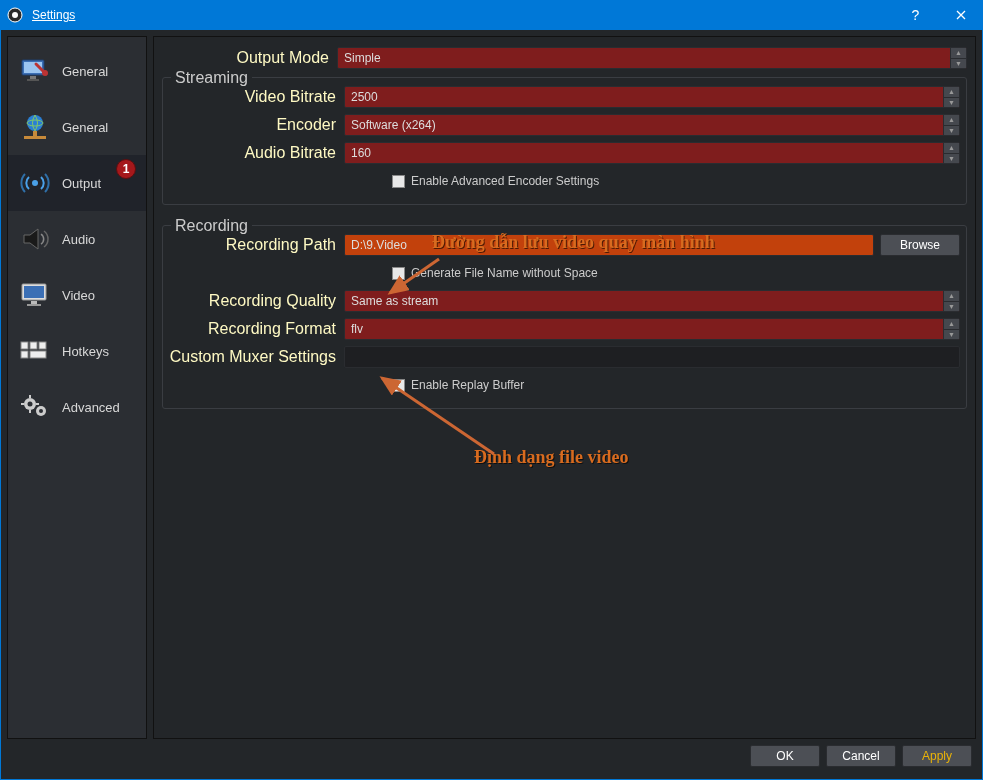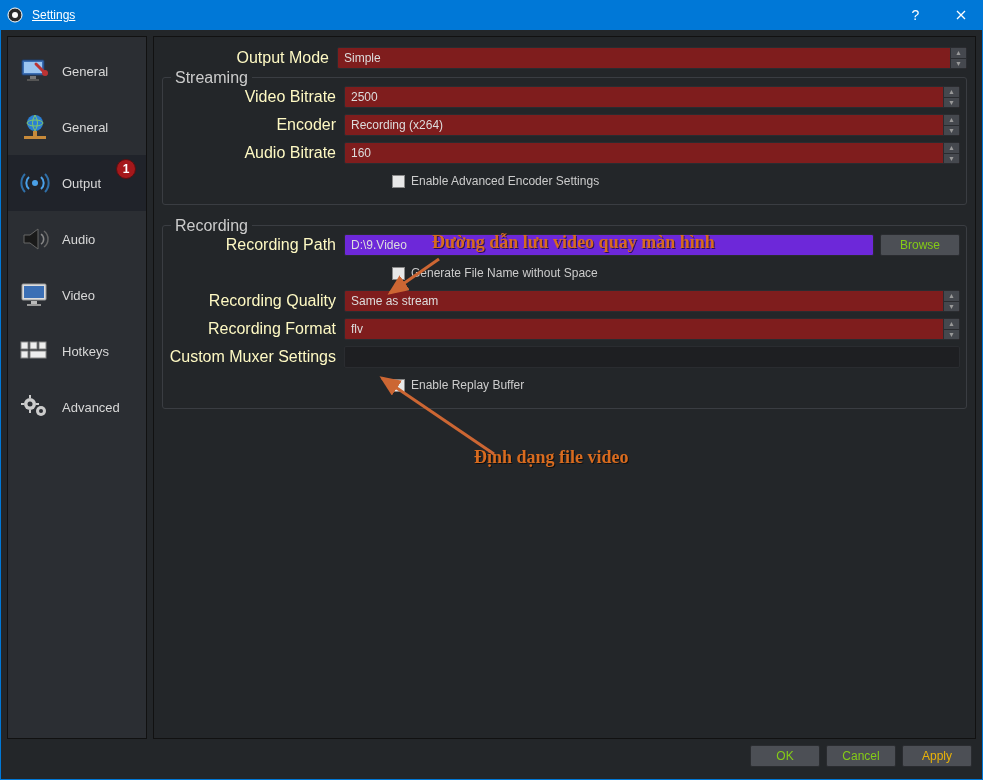--- a/index.html
+++ b/index.html
@@ -32,21 +32,21 @@
 .group-title { position: absolute; top: -9px; left: 8px; background: #232629; padding: 0 4px; color: #ccc; font-size: 16px; }
 
 .select, .textin, .spinner { background: #7f1d1d; border: 1px solid #2a2c30; color: #ddd; font-size: 12px; height: 22px; padding: 0 6px; width: 100%; border-radius: 2px; display: flex; align-items: center; position: relative; }
 .spinner-btns, .select-btns { position: absolute; right: 0; top: 0; bottom: 0; width: 16px; display: flex; flex-direction: column; }
 .spinner-btns span, .select-btns span { flex: 1; display: flex; align-items: center; justify-content: center; font-size: 7px; color: #999; background: #45484e; border-left: 1px solid #2a2c30; }
 .spinner-btns span:first-child, .select-btns span:first-child { border-bottom: 1px solid #2a2c30; }
 
 .checkbox { display: flex; align-items: center; gap: 6px; color: #ccc; font-size: 12px; padding-left: 48px; }
 .checkbox .box { width: 13px; height: 13px; background: #e8e8e8; border: 1px solid #888; }
 
-.btn-std { background: #4c4f55; border: 1px solid #2a2c30; color: #84cc16; font-size: 12px; height: 22px; padding: 0 16px; border-radius: 2px; cursor: pointer; display: flex; align-items: center; justify-content: center; }
+.btn-std { background: #4c4f55; border: 1px solid #2a2c30; color: #ffffff; font-size: 12px; height: 22px; padding: 0 16px; border-radius: 2px; cursor: pointer; display: flex; align-items: center; justify-content: center; }
 .btn-std.disabled { color: #eab308; }
 
 
 .footer { height: 34px; display: flex; align-items: center; justify-content: flex-end; gap: 6px; padding-right: 4px; }
 
 
 .anno { position: absolute; color: #d86b1f; font-weight: bold; font-size: 18px; font-family: Georgia, 'Times New Roman', serif; text-shadow: 1px 1px 0 rgba(0,0,0,.6); pointer-events: none; }
 .arrow { position: absolute; pointer-events: none; }
 </style>
 </head>
@@ -190,21 +190,21 @@
                   <span>▲</span>
                   <span>▼</span>
                 </div>
             </div>
           </div>
         </div>
         <div class="row">
           <div class="label">Encoder</div>
           <div class="field">
             <div class="select">
-              <span>Recording (x264)</span>
+              <span>Software (x264)</span>
               <div class="select-btns">
                   <span>▲</span>
                   <span>▼</span>
                 </div>
             </div>
           </div>
         </div>
         <div class="row">
           <div class="label">Audio Bitrate</div>
           <div class="field">
@@ -226,21 +226,21 @@
             </label>
           </div>
         </div>
       </div>
 
       <div class="group" style="margin-top:20px;">
         <div class="group-title">Recording</div>
         <div class="row">
           <div class="label">Recording Path</div>
           <div class="field">
-            <div class="textin" style="background:#6d28d9;">
+            <div class="textin" style="background:#c2410c;">
               <span>D:\9.Video</span>
             </div>
             <div class="btn-std" style="width:80px;flex:none;">
               <span>Browse</span>
             </div>
           </div>
         </div>
         <div class="row">
           <div class="label"></div>
           <div class="field">

